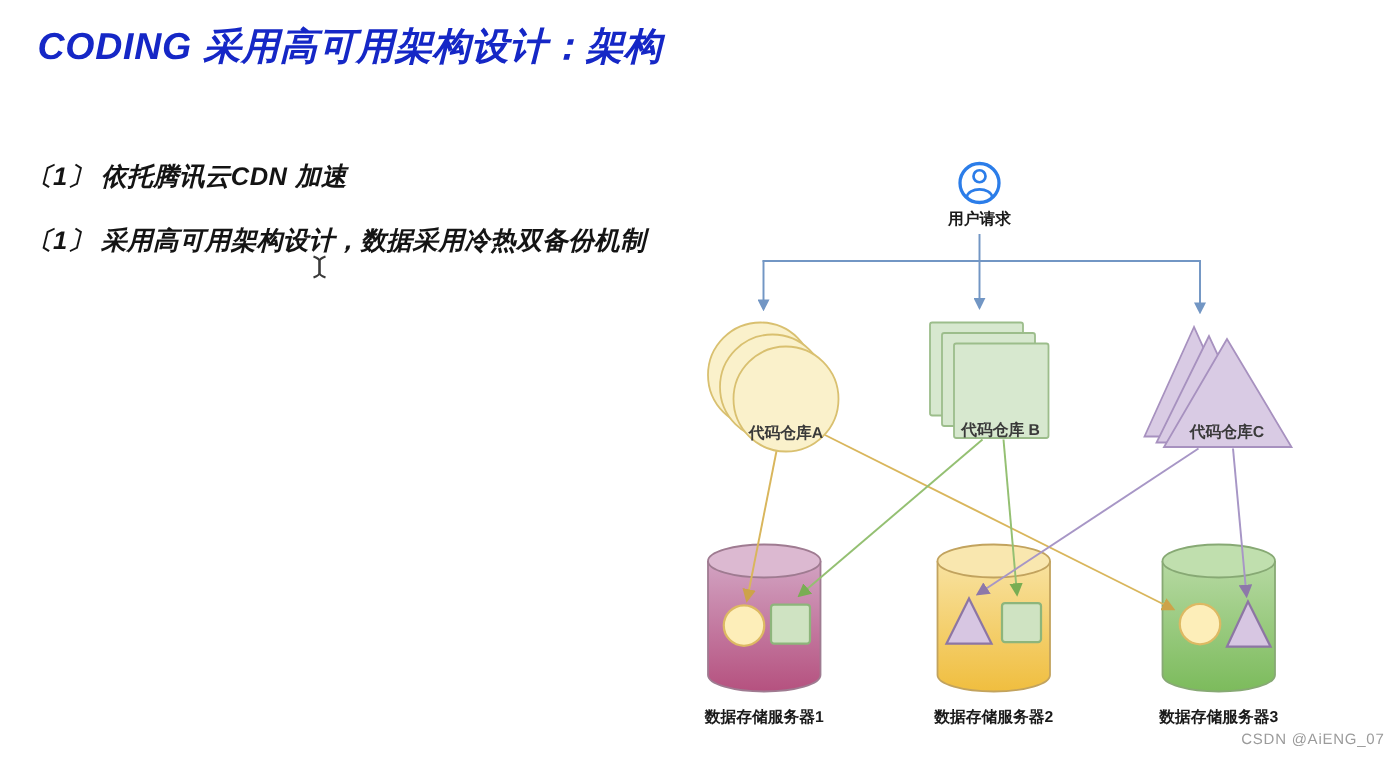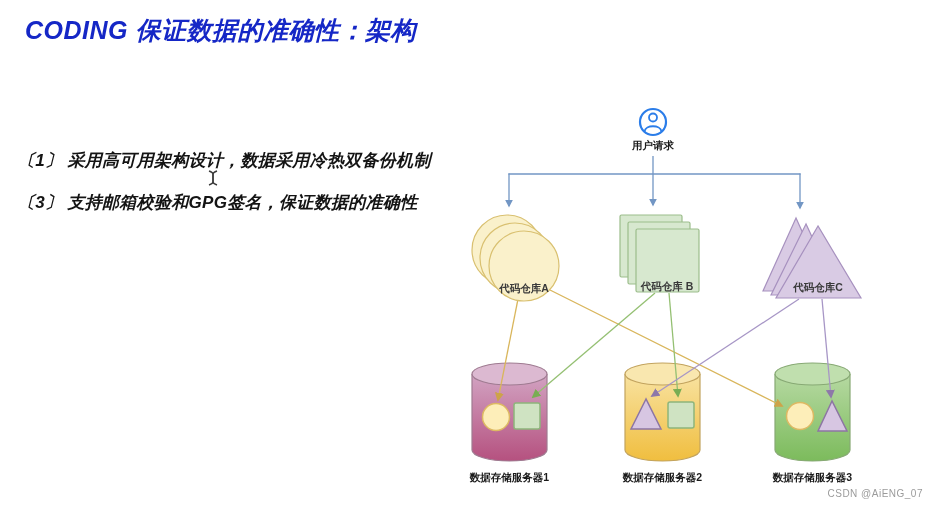--- a/index.html
+++ b/index.html
@@ -52,24 +52,24 @@
     font-size: 10px;
     color: #9b9b9b;
     letter-spacing: 0.5px;
   }
 </style>
 </head>
 <body>
 
 <div class="slide">
 
-  <div class="slide-title">CODING 保证数据的准确性：架构</div>
+  <div class="slide-title">CODING 采用高可用架构设计：架构</div>
 
+  <div class="bullet bullet-1">〔1〕 依托腾讯云CDN 加速</div>
   <div class="bullet bullet-2">〔1〕 采用高可用架构设计，数据采用冷热双备份机制</div>
-  <div class="bullet bullet-3">〔3〕 支持邮箱校验和GPG签名，保证数据的准确性</div>
 
   <svg class="diagram-svg" viewBox="0 0 931 511" xmlns="http://www.w3.org/2000/svg">
     <defs>
       <marker id="mBlue" viewBox="0 0 10 10" refX="8" refY="5" markerWidth="8" markerHeight="8" orient="auto" markerUnits="userSpaceOnUse">
         <path d="M0,0 L10,5 L0,10 z" fill="#7296c4"></path>
       </marker>
       <marker id="mYellow" viewBox="0 0 10 10" refX="8" refY="5" markerWidth="9" markerHeight="9" orient="auto" markerUnits="userSpaceOnUse">
         <path d="M0,0 L10,5 L0,10 z" fill="#cda349"></path>
       </marker>
       <marker id="mGreen" viewBox="0 0 10 10" refX="8" refY="5" markerWidth="9" markerHeight="9" orient="auto" markerUnits="userSpaceOnUse">

